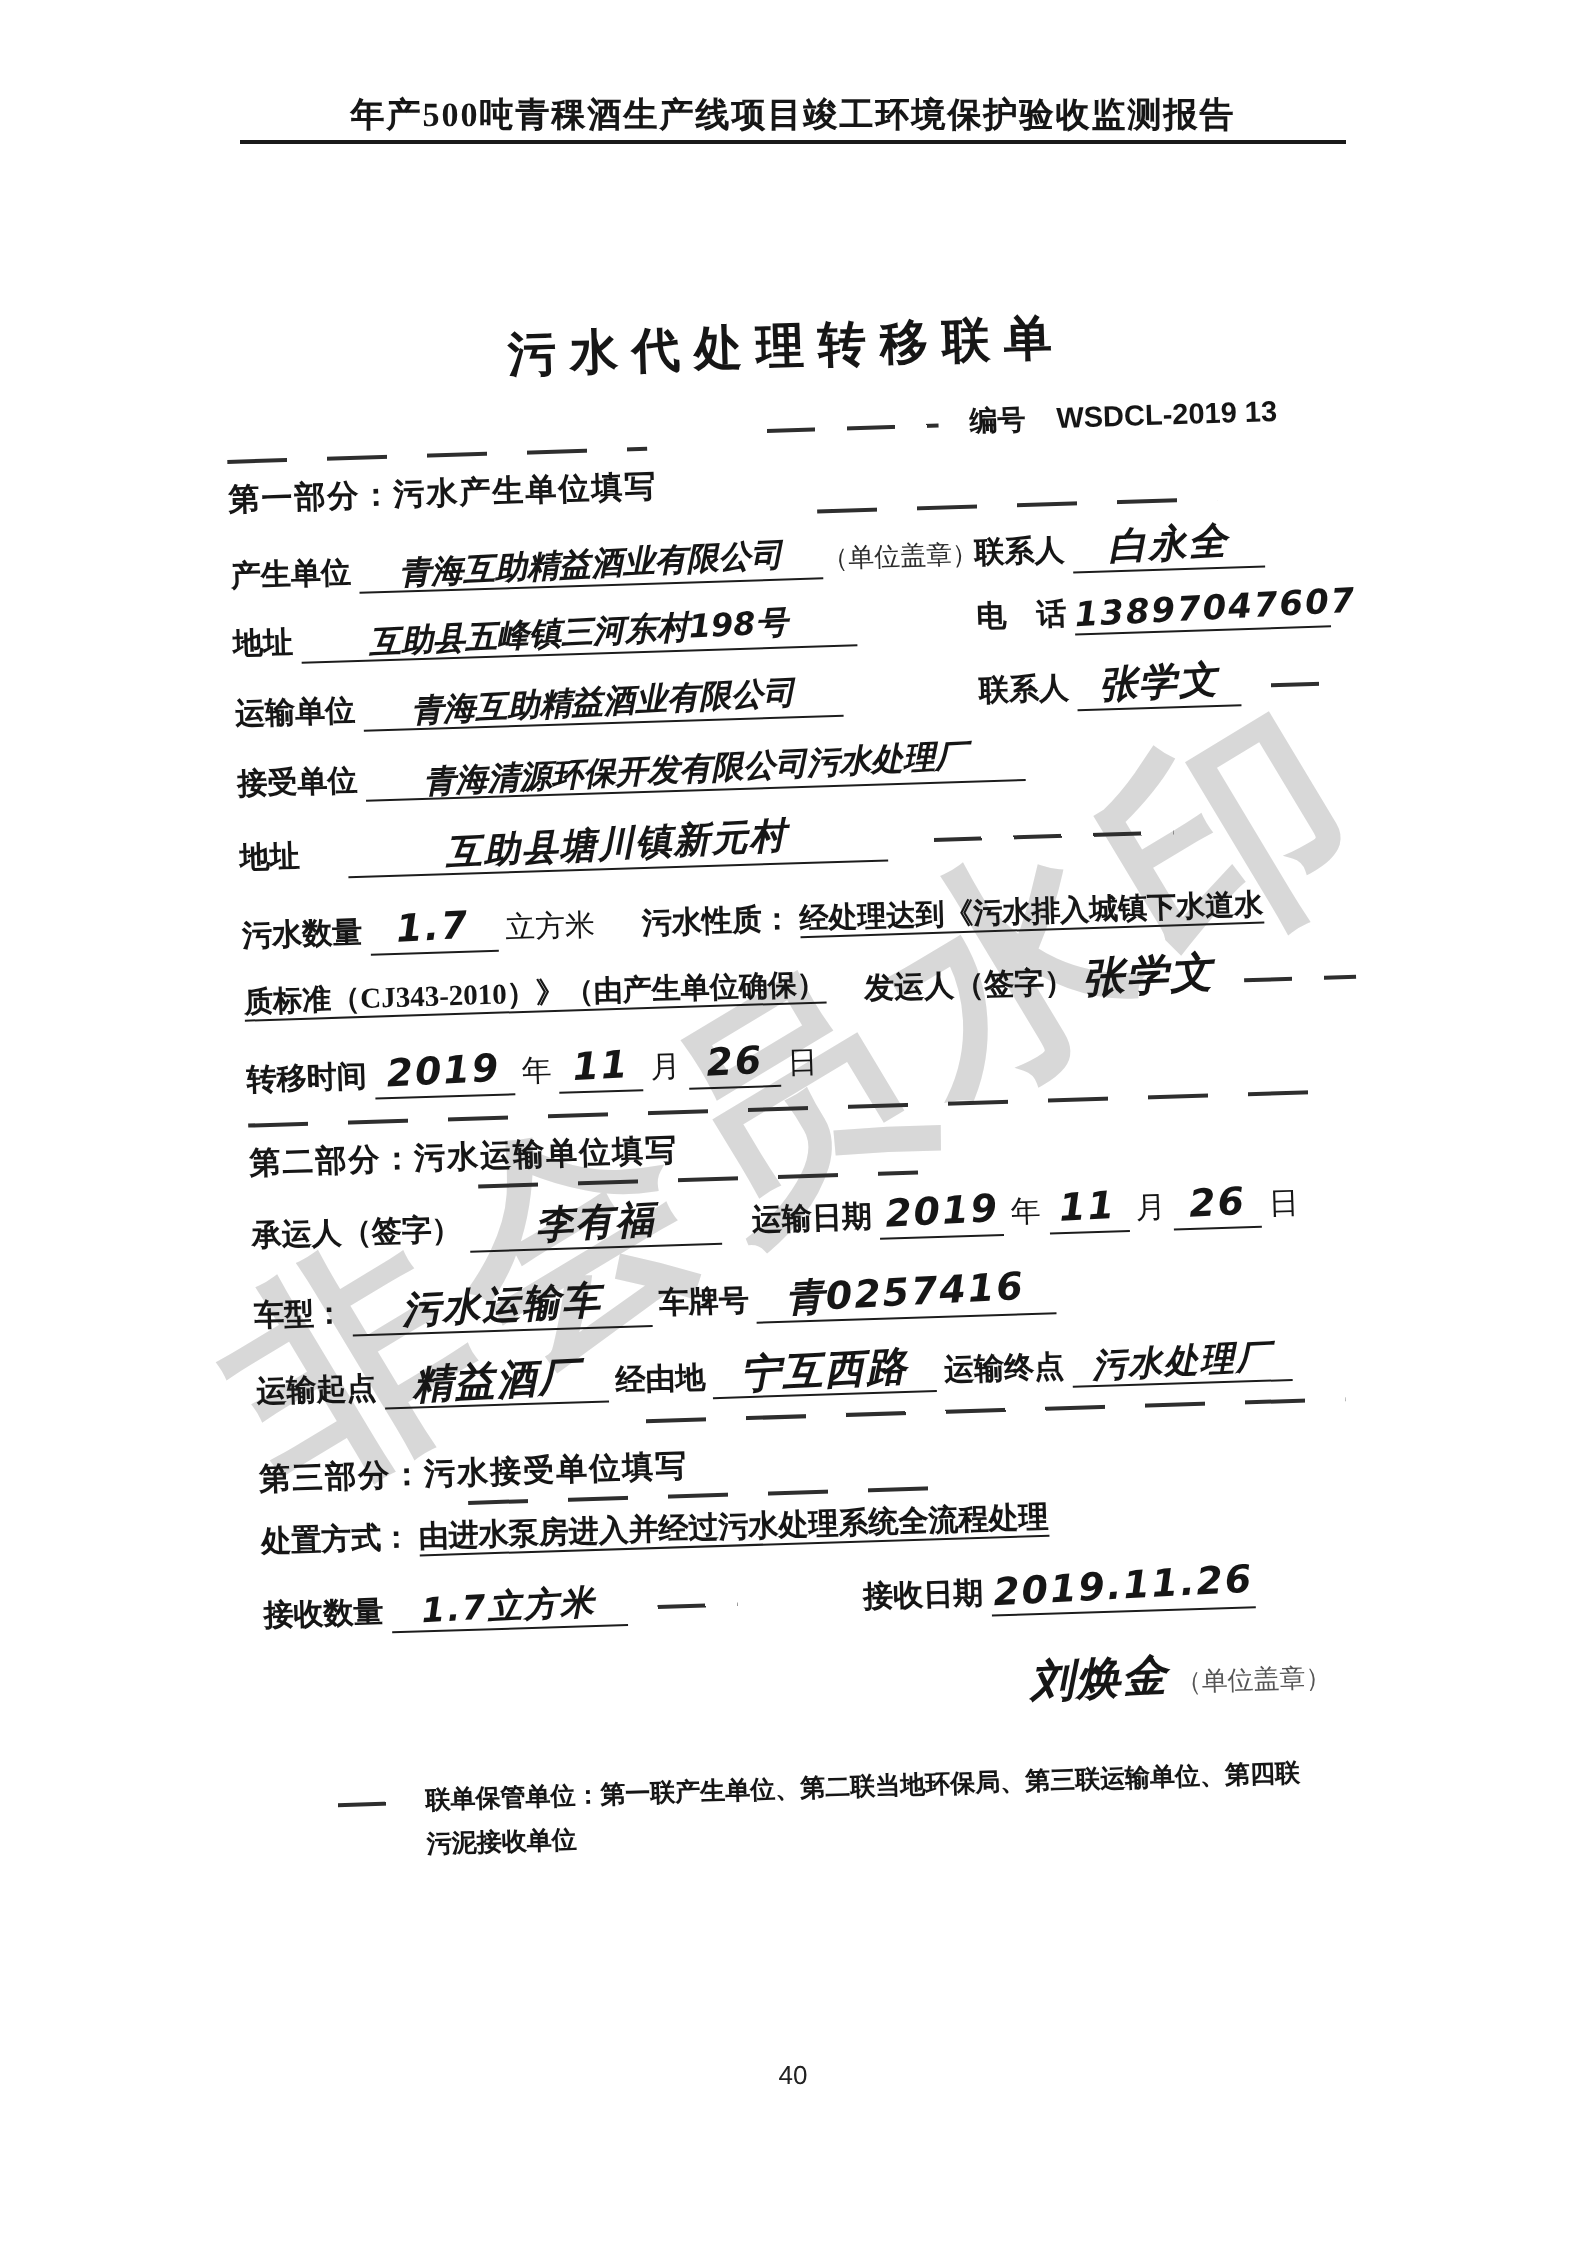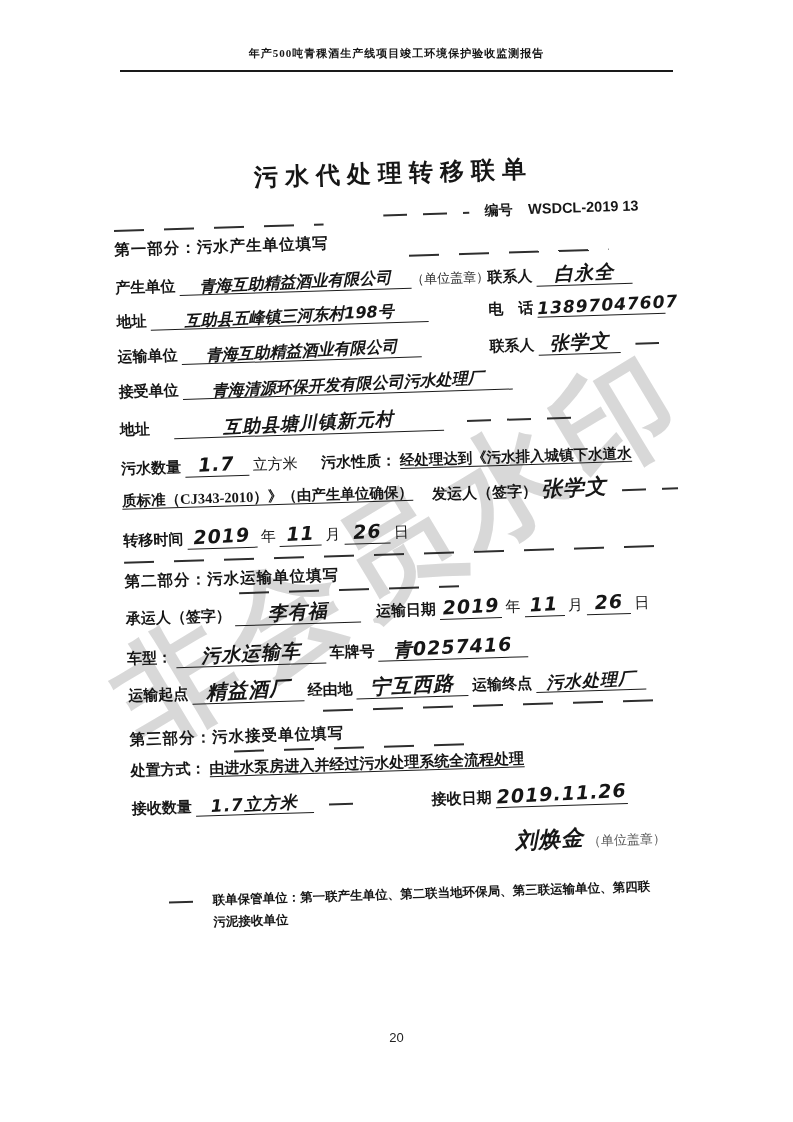--- a/index.html
+++ b/index.html
@@ -1,20 +1,20 @@
 <!DOCTYPE html>
 <html><head>
 <meta charset="utf-8">
 <style>
   html,body{margin:0;padding:0;background:#e8e8e8;}
   .page{position:relative;width:793px;height:1122px;background:#ffffff;margin:0 auto;
         overflow:hidden;font-family:"Liberation Serif",serif;color:#161616;}
   
   .hdr{position:absolute;top:46px;left:0;width:100%;text-align:center;
-       font-size:11px;font-weight:600;letter-spacing:1px;}
+       font-size:17px;font-weight:600;letter-spacing:1px;}
   .hdr-rule{position:absolute;top:70px;left:120px;width:553px;height:2px;background:#1a1a1a;}
   
   .wm{position:absolute;left:40px;top:470px;width:720px;text-align:center;
       font-size:118px;font-weight:700;letter-spacing:10px;color:rgba(178,178,178,0.5);
       transform:rotate(-31deg);white-space:nowrap;z-index:0;
       font-family:"DejaVu Sans",sans-serif;}
   
   .scan{position:absolute;left:118px;top:160px;width:562px;height:820px;
         transform:rotate(-1.8deg);transform-origin:0 400px;z-index:1;}
   .row{position:absolute;left:6px;width:560px;font-size:15px;white-space:nowrap;}
@@ -200,15 +200,15 @@
       <span class="faint">（单位盖章）</span>
     </div>
 
     <div class="footnote">
       <span class="dash-seg" style="width:34px;margin-right:10px;"></span><span>联单保管单位：第一联产生单位、第二联当地环保局、第三联运输单位、第四联</span><br>
       <span style="margin-left:44px;">污泥接收单位</span>
     </div>
 
   </div>
 
-  <div class="pgnum">20</div>
+  <div class="pgnum">40</div>
 
 </div>
 
 </body></html>

